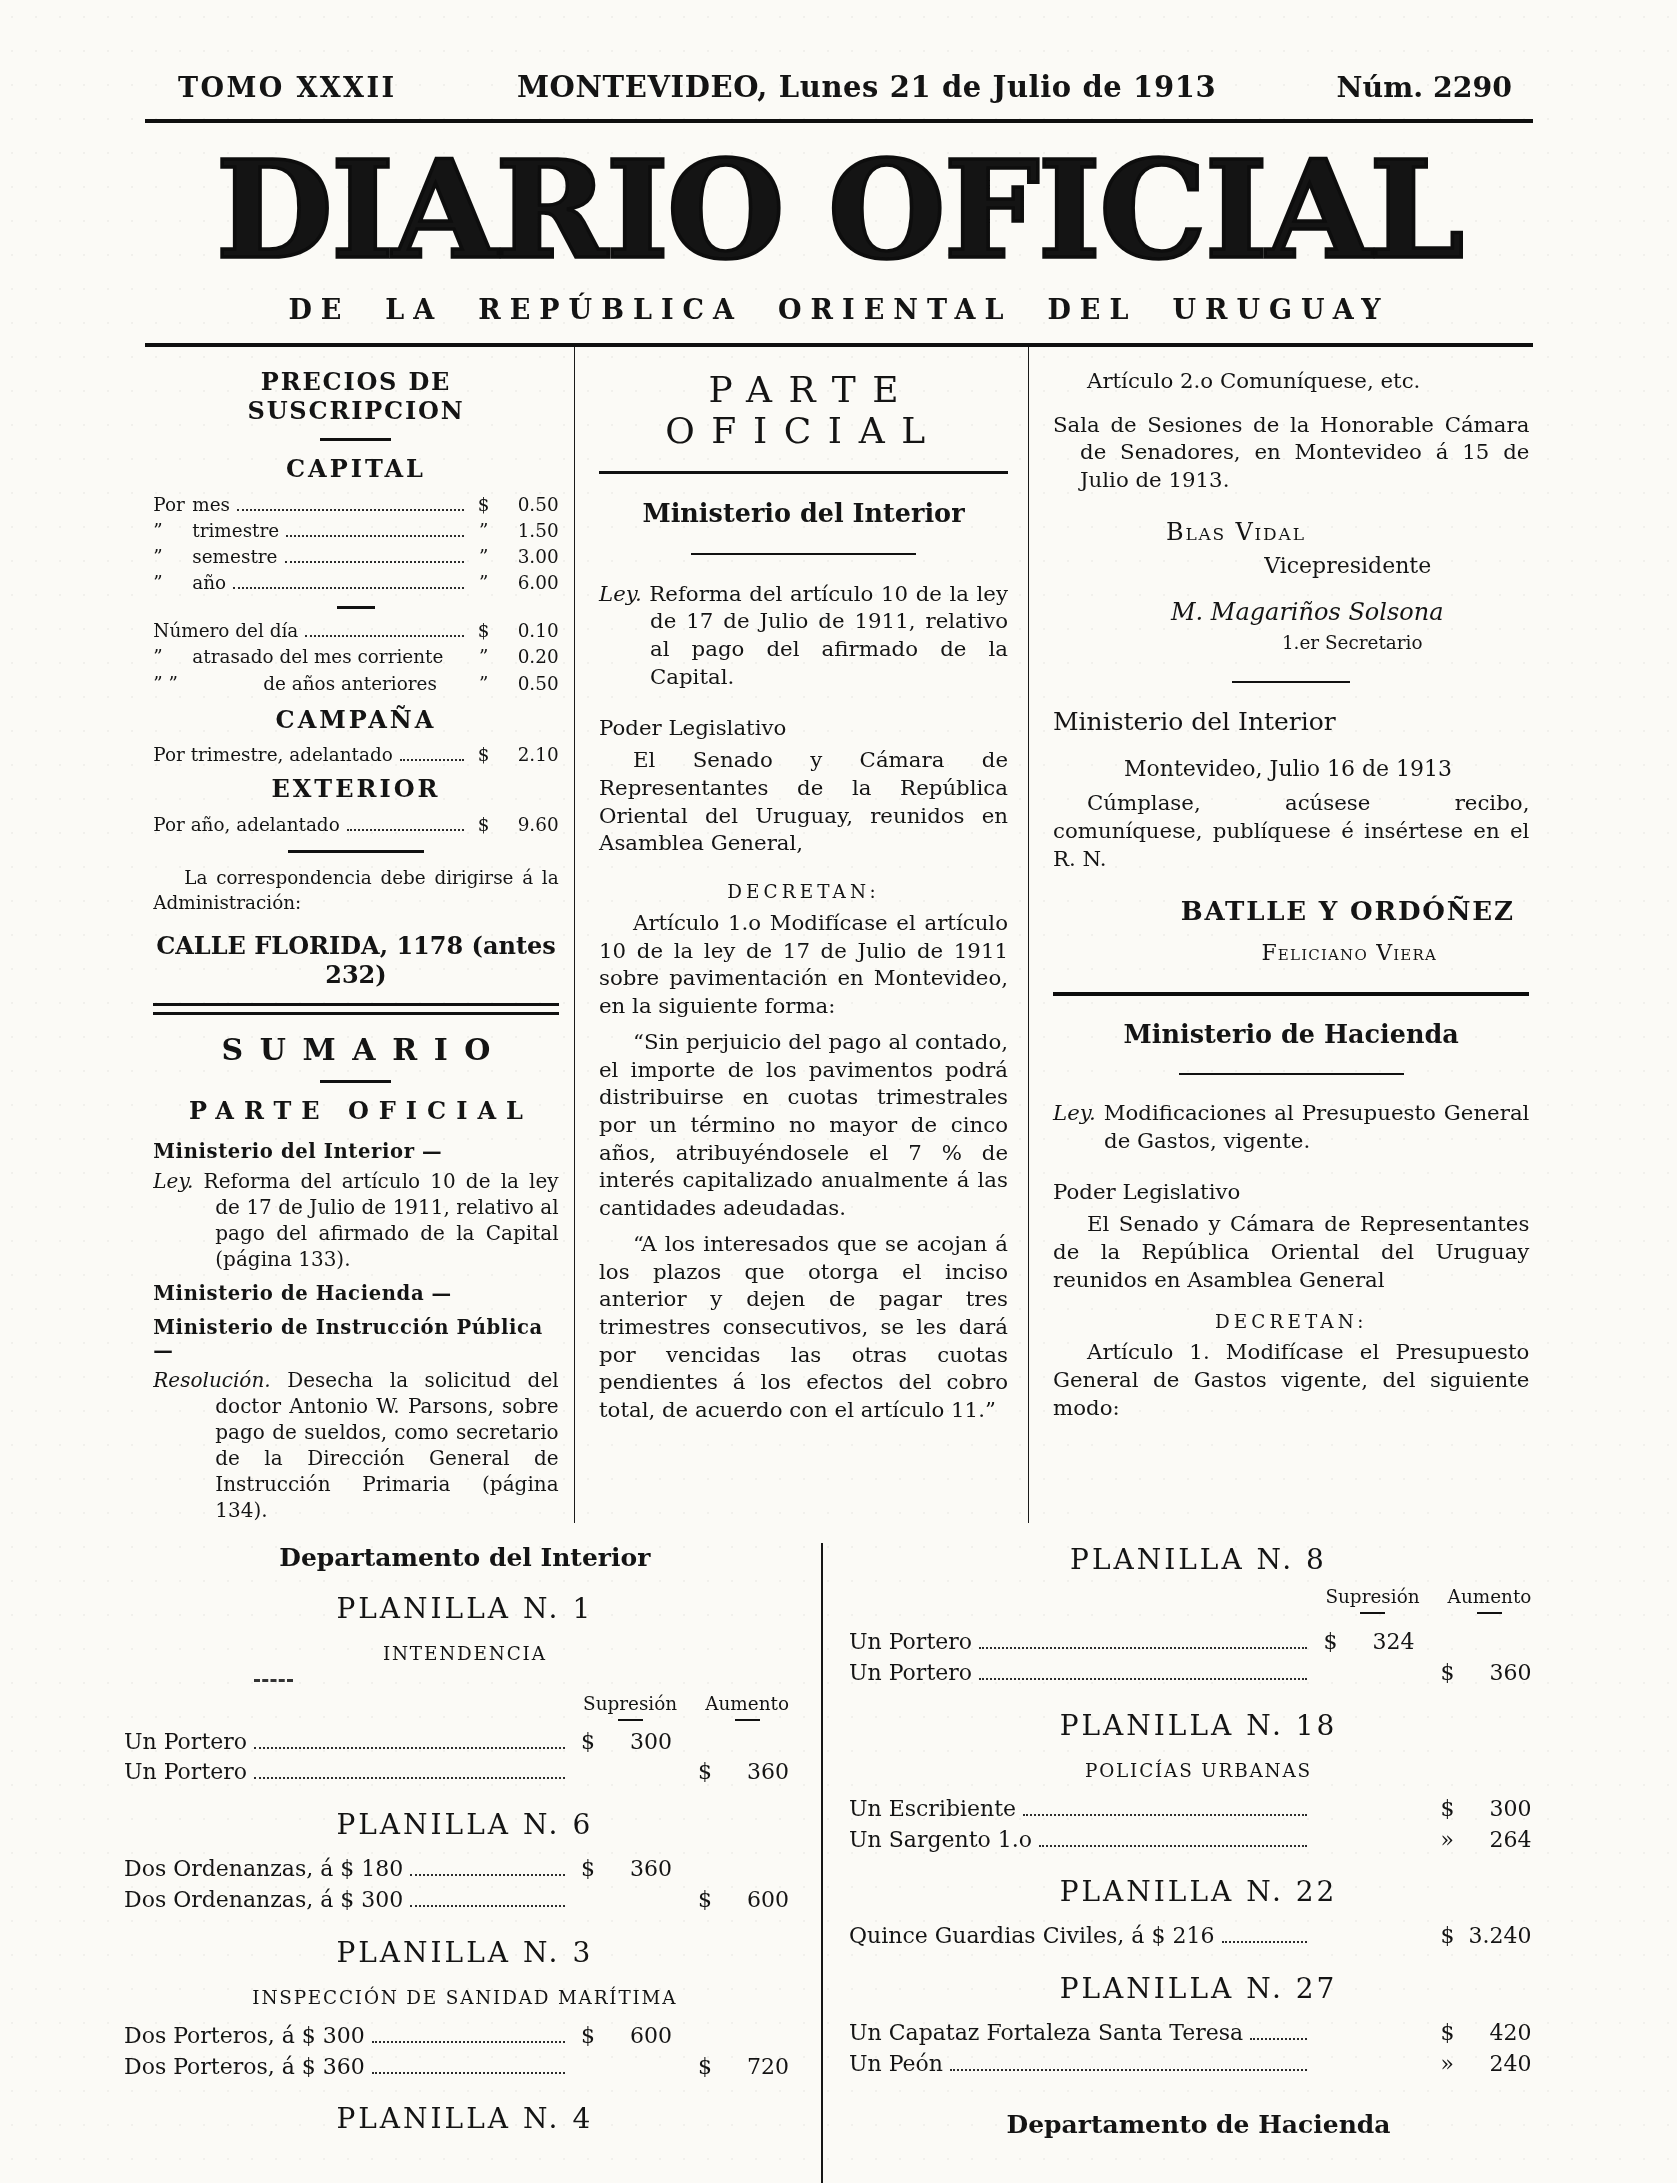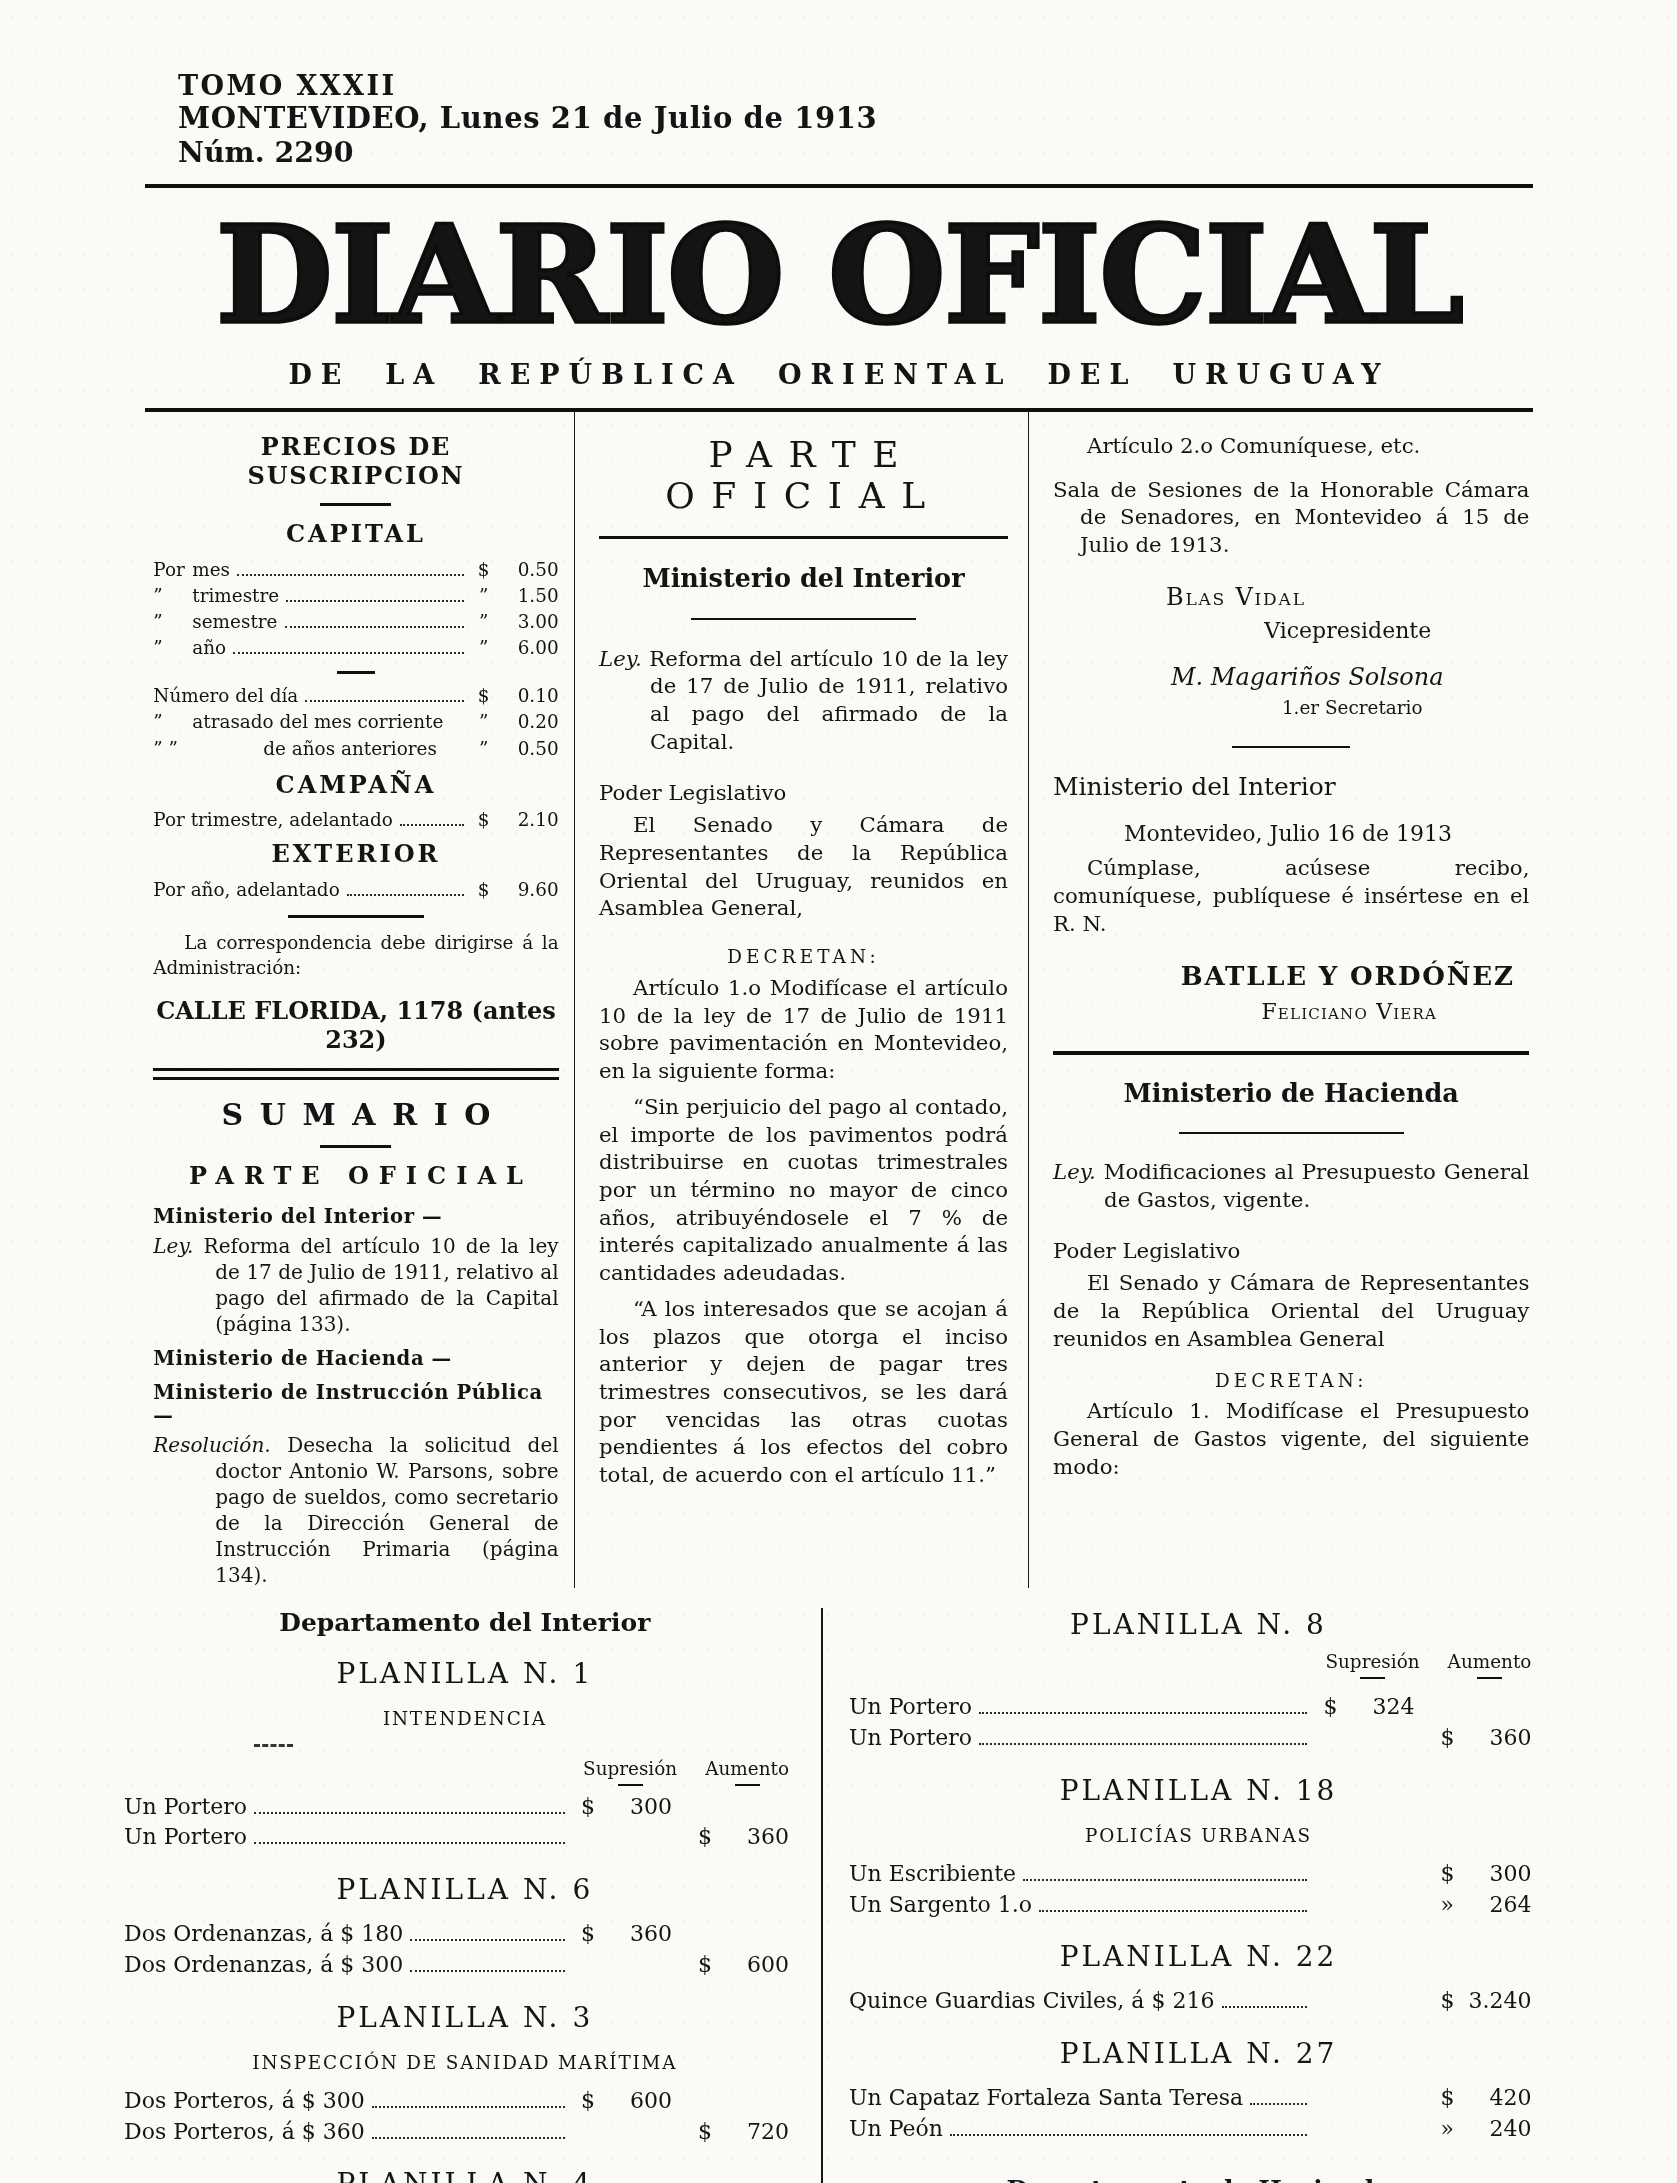--- a/index.html
+++ b/index.html
@@ -12,21 +12,20 @@
     color:#141414;
     font-family:"DejaVu Serif","Liberation Serif",serif;
     overflow:hidden;
     box-sizing:border-box;
     display:flex;flex-direction:column;
   }
   
   .topbar{
     display:flex;justify-content:space-between;align-items:baseline;
     padding:70px 166px 15.4px 178px;
-    flex-direction:column;
   }
   .topbar .tomo{font-size:27px;font-weight:bold;letter-spacing:2.4px;}
   .topbar .dateline{font-size:29px;font-weight:bold;letter-spacing:0.6px;}
   .topbar .num{font-size:28.4px;font-weight:bold;}
   .rule-top{margin:0 145px;border-top:4.1px solid #0f0f0f;}
   
   .masthead{text-align:center;margin-top:18px;}
   .masthead-title{
     font-size:135px;line-height:1.02;font-weight:bold;
     letter-spacing:-1.8px;white-space:nowrap;
@@ -79,21 +78,21 @@
   
   .hang{font-size:21.3px;line-height:1.3;text-align:justify;padding-left:27px;text-indent:-27px;margin-top:15.4px;}
   .sig-name{text-align:left;padding-left:113px;font-variant:small-caps;font-size:24px;letter-spacing:1.8px;margin-top:24px;}
   .sig-role{text-align:center;padding-left:113px;font-size:22px;margin-top:7.1px;}
   .sig2-name{text-align:left;padding-left:118px;font-style:italic;font-size:24px;margin-top:20px;}
   .sig2-role{text-align:center;padding-left:122px;font-size:18.4px;margin-top:6px;}
   .sig-rule{width:118px;border-top:2.4px solid #111;margin:28.4px auto 24px;}
   .ministry-l{font-size:25px;margin-top:3.6px;}
   .date-line{font-size:22px;margin:20px 0 0 71px;}
   .sig3{text-align:center;padding-left:113px;font-size:26px;font-weight:bold;letter-spacing:1.8px;margin-top:24px;}
-  .sig4{text-align:center;padding-left:116px;font-variant:small-caps;font-size:22px;letter-spacing:1.2px;margin-top:8px;}
+  .sig4{text-align:center;padding-left:116px;font-variant:small-caps;font-size:22px;letter-spacing:1.2px;margin-top:14px;}
   .thick-rule{border-top:4.7px solid #0c0c0c;margin:27px 0 22.5px;}
   .hrule2{width:225px;border-top:2.4px solid #111;margin:24px auto;}
   
   .tables{display:flex;margin:20px 0 0 124px;flex:1;min-height:0;}
   .t-left{width:699px;box-sizing:border-box;padding-right:15.4px;border-right:2.4px solid #161616;}
   .t-right{flex:1;box-sizing:border-box;padding:0 130px 0 26px;}
   .dept{text-align:center;font-size:25px;font-weight:bold;}
   .pl-title{text-align:center;font-size:28px;letter-spacing:3px;margin-top:20px;}
   .pl-sub{text-align:center;font-size:18.4px;letter-spacing:1.8px;margin-top:18px;}
   .int-dash{width:39px;border-top:3px dashed #333;margin:15.4px 0 0 130px;}

